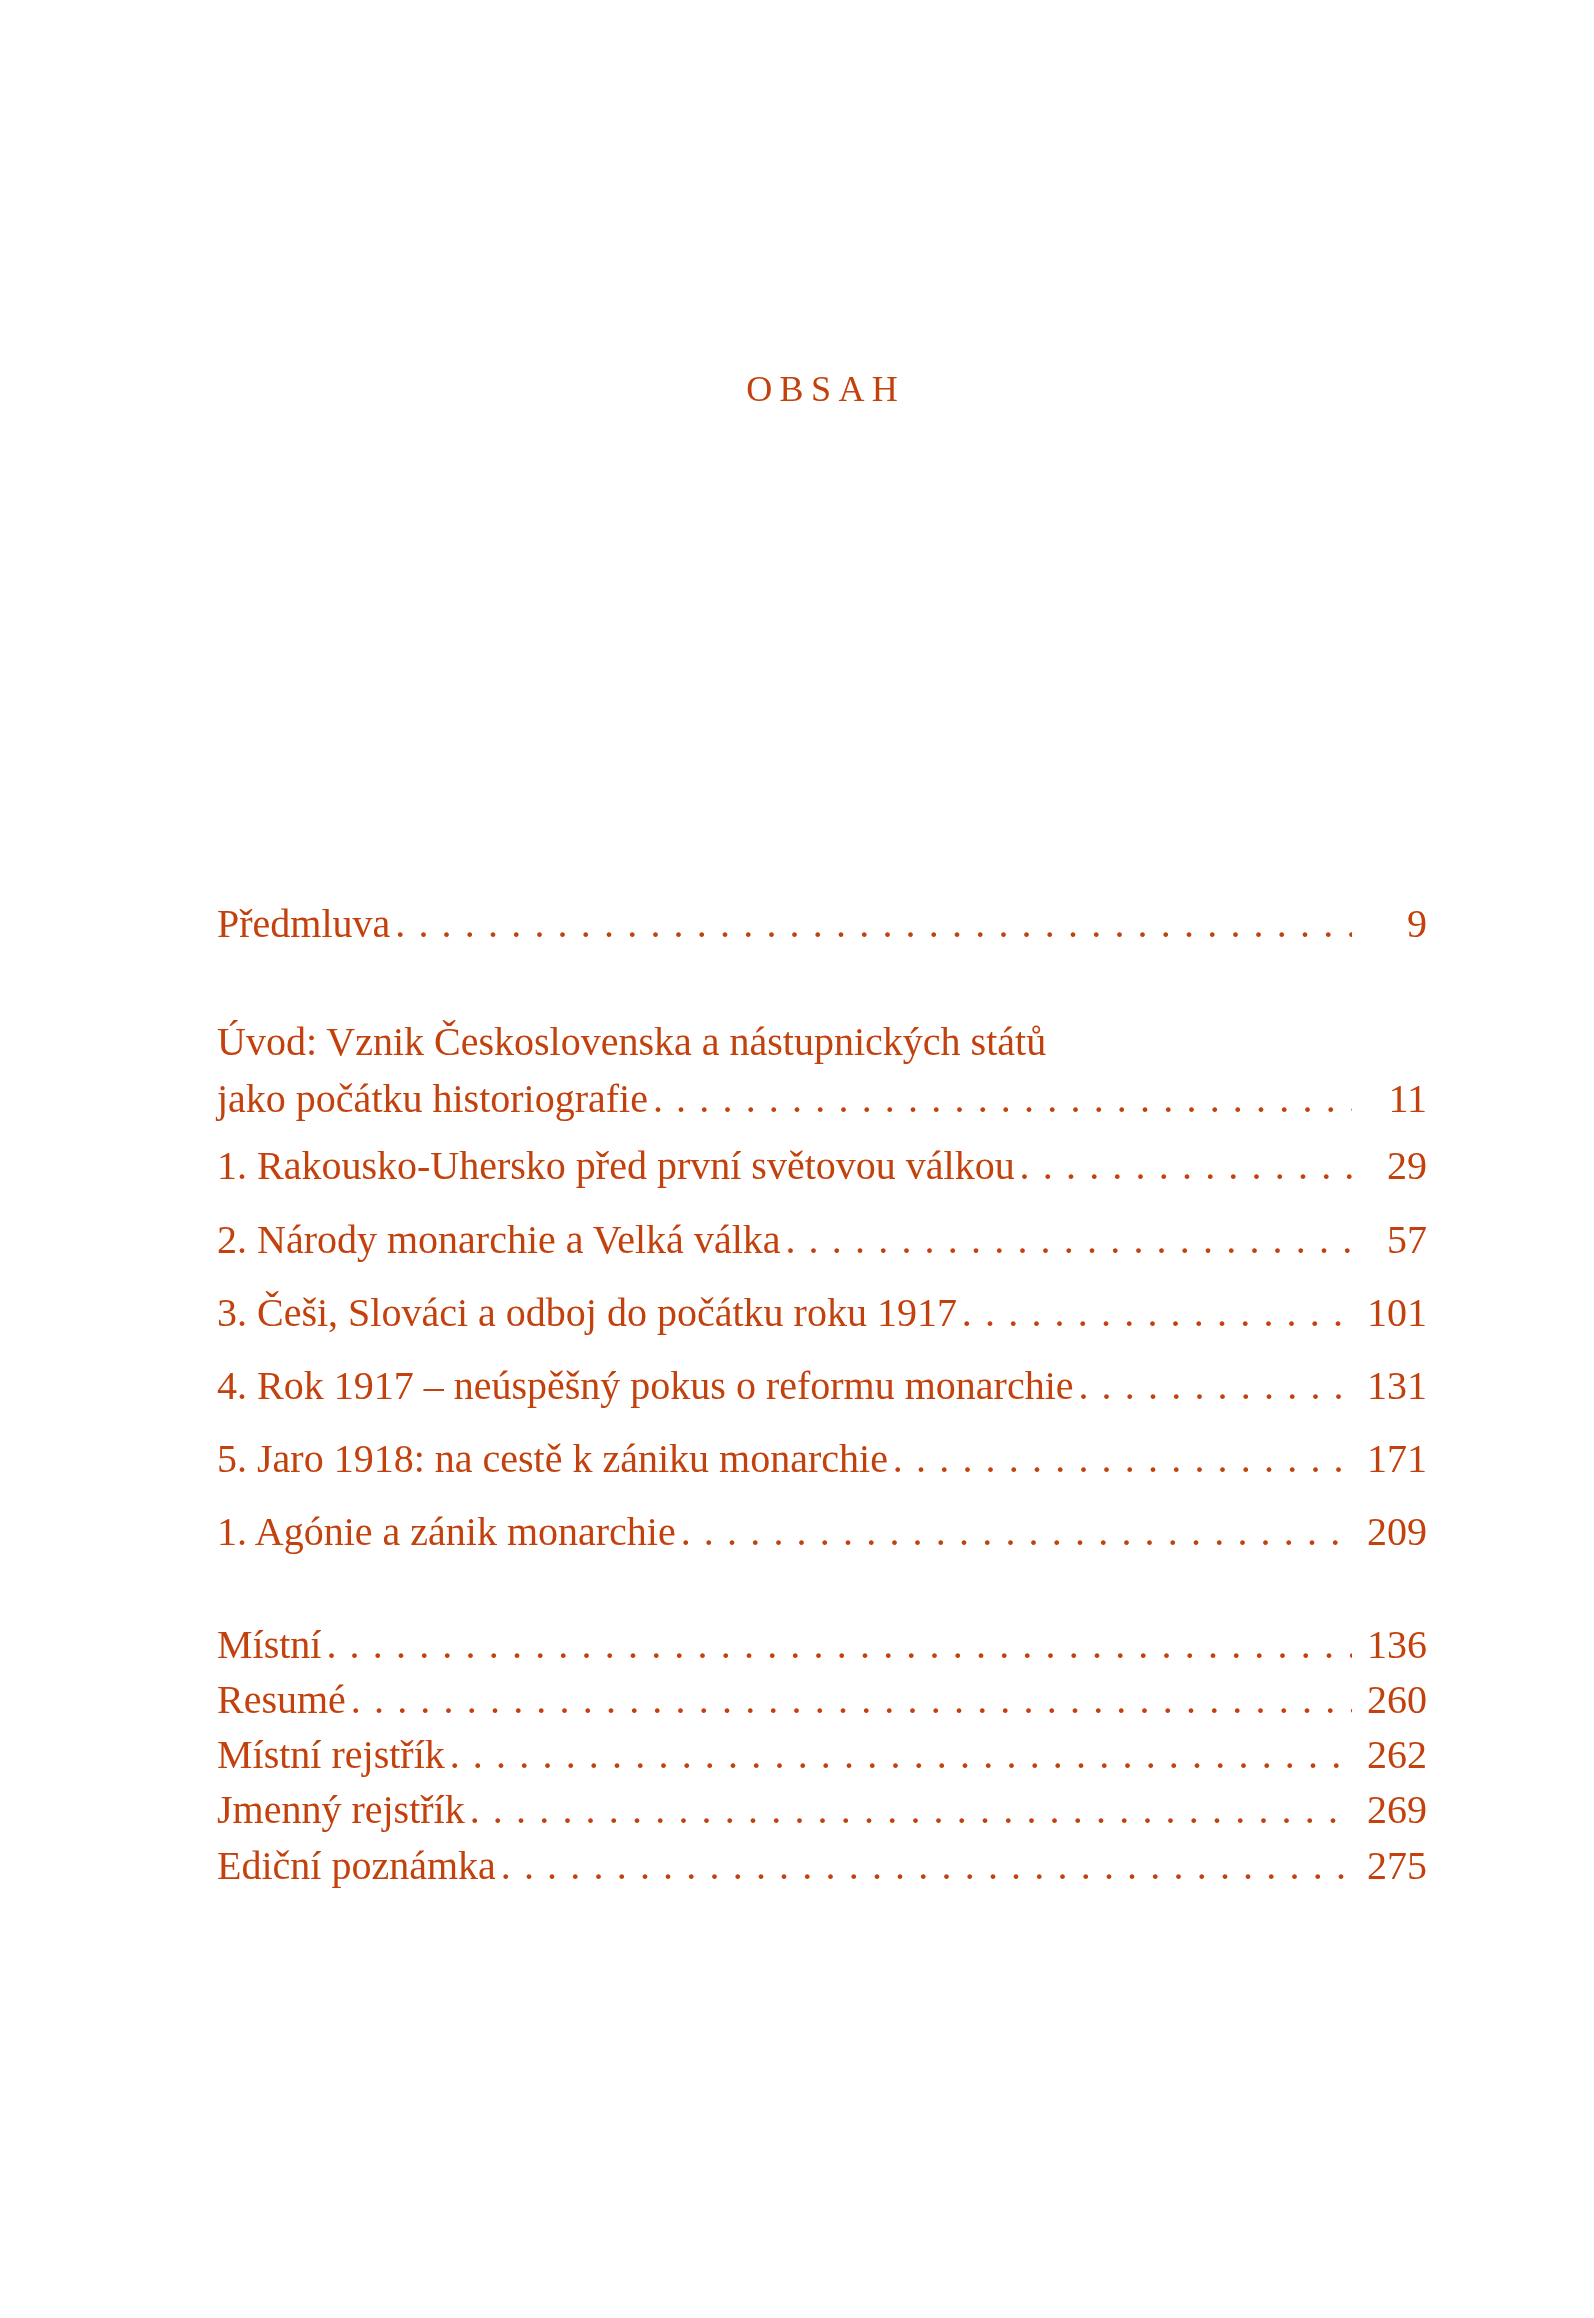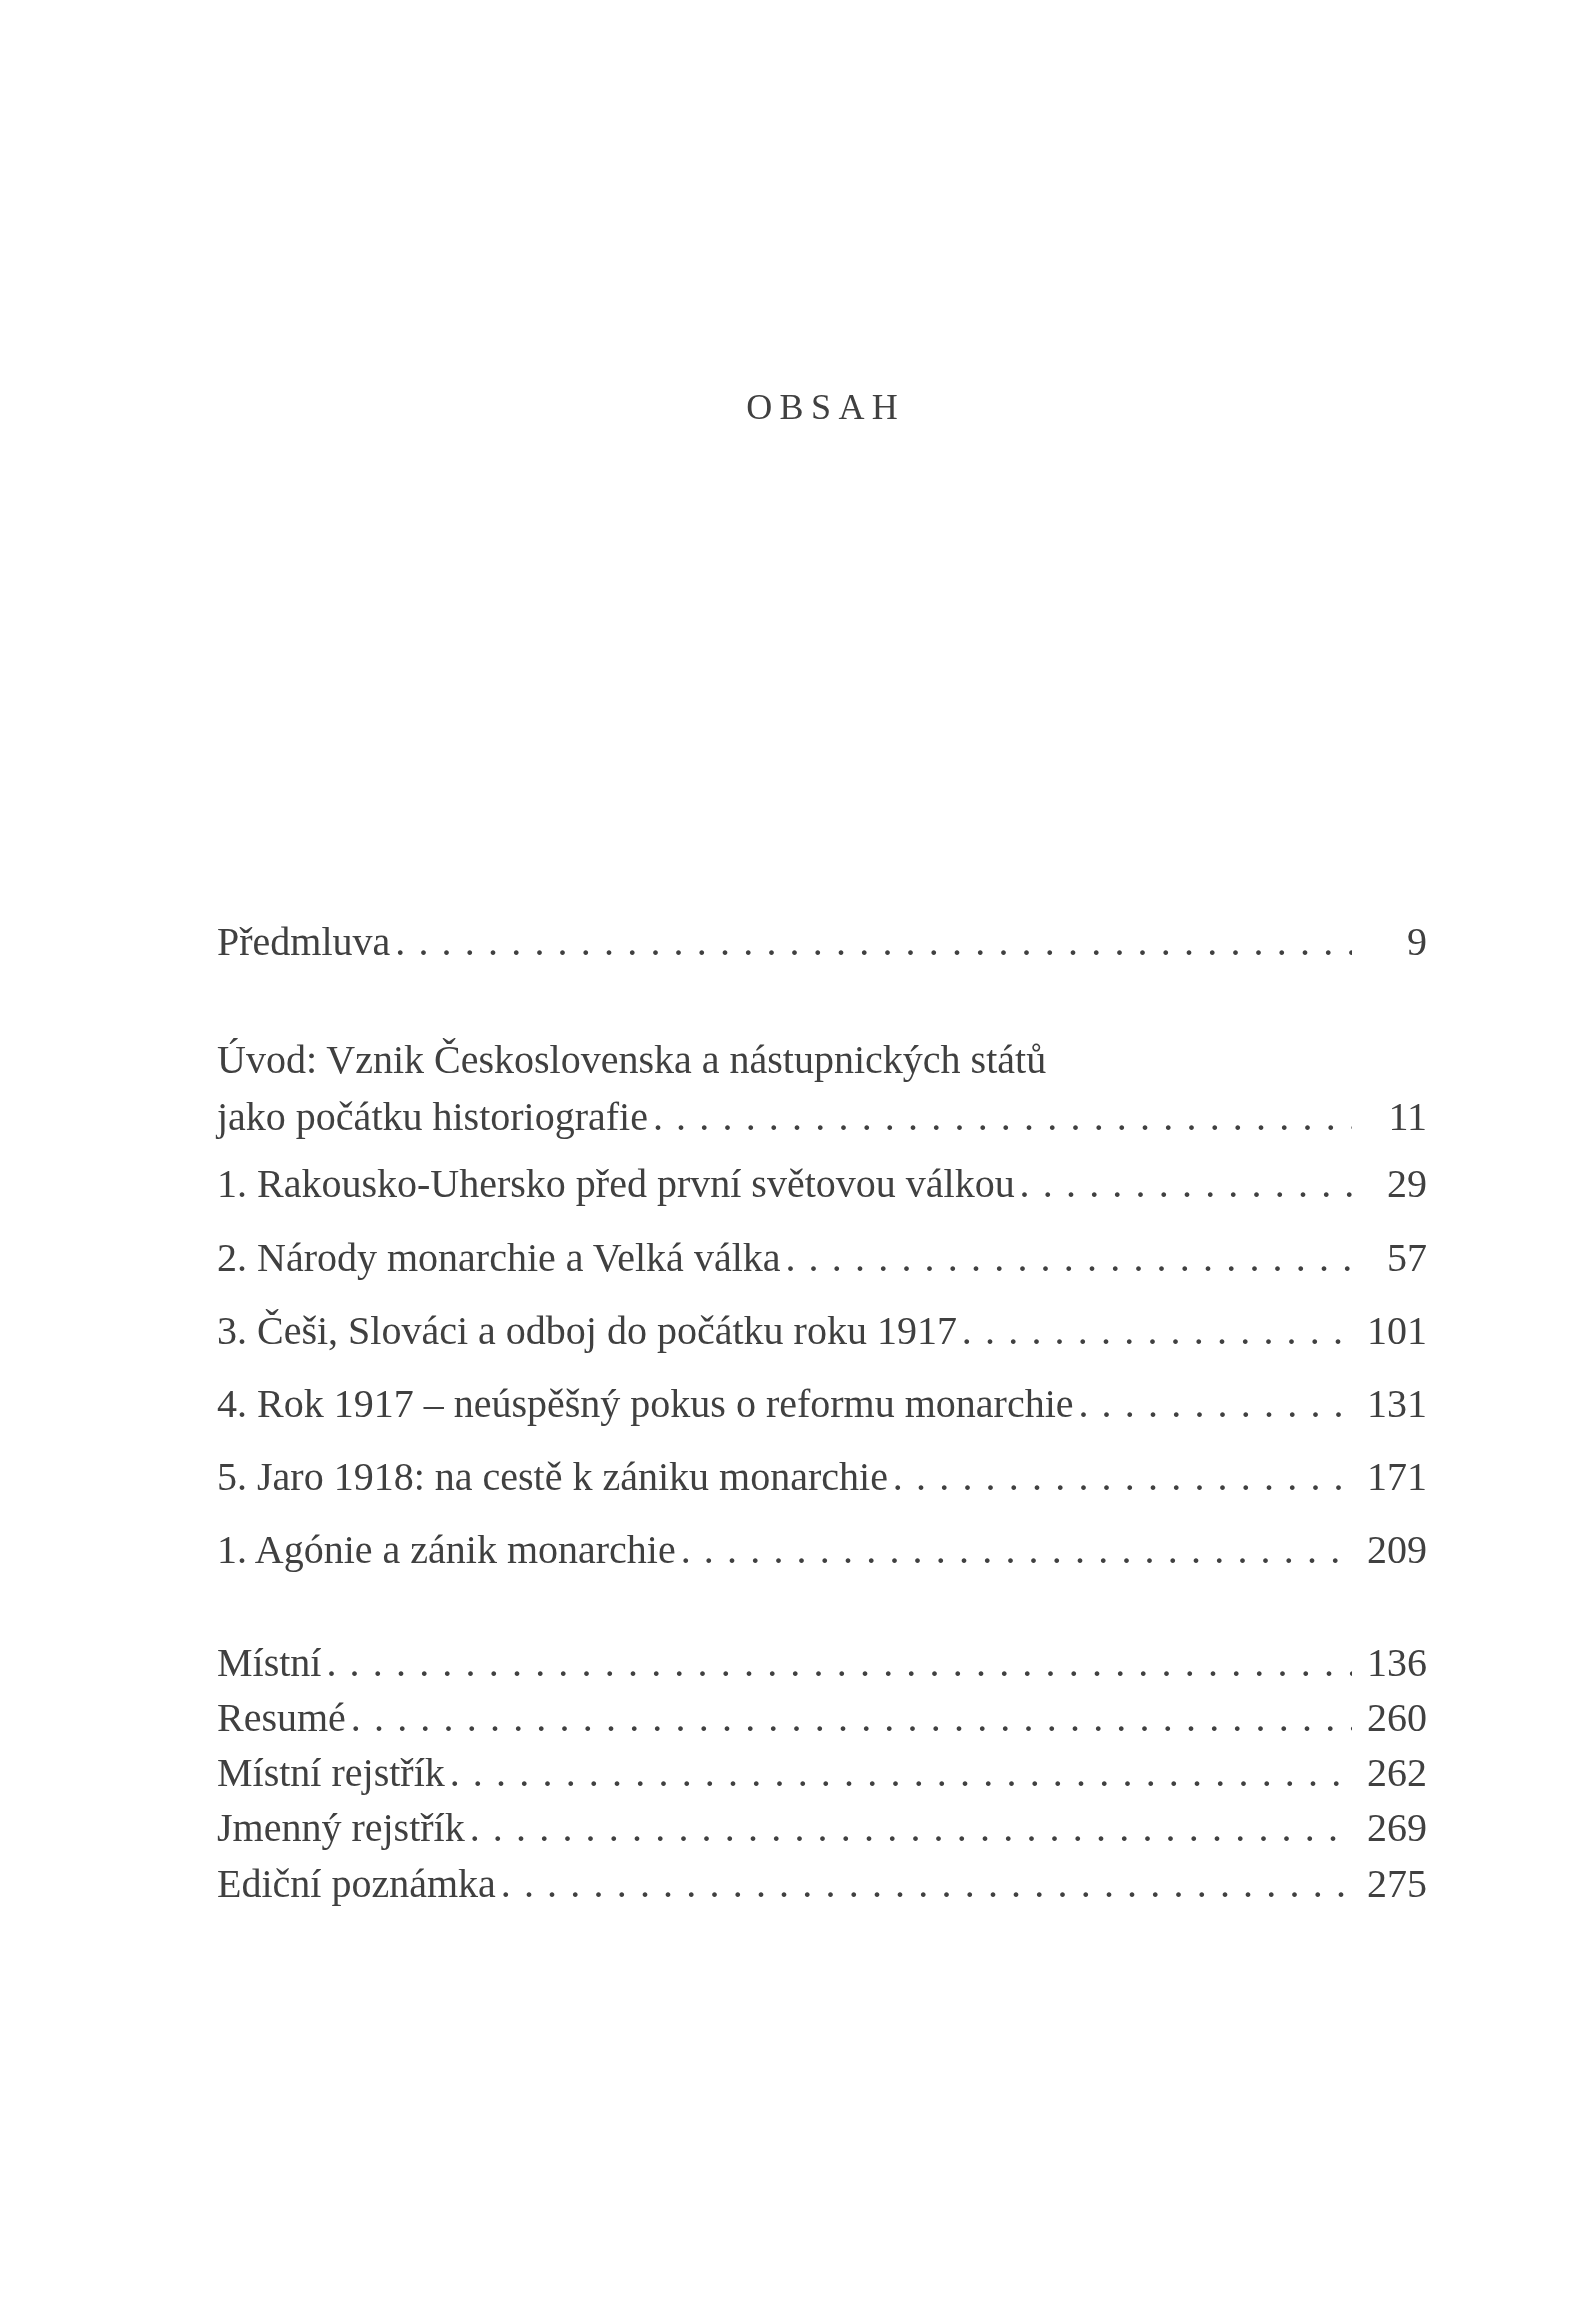--- a/index.html
+++ b/index.html
@@ -5,24 +5,23 @@
   html, body {
     margin: 0;
     padding: 0;
     background: #ffffff;
   }
   .page {
     position: relative;
     width: 1594px;
     height: 2102px;
     background: #ffffff;
-    color: #404040;
+    color: #c2410c;
     font-family: "Liberation Serif", "DejaVu Serif", serif;
     overflow: hidden;
-    margin-top: 18px;
   }
   .content {
     position: absolute;
     left: 217px;
     right: 167px;
     top: 0;
   }
   .doc-title {
     margin-top: 366px;
     font-size: 36px;

